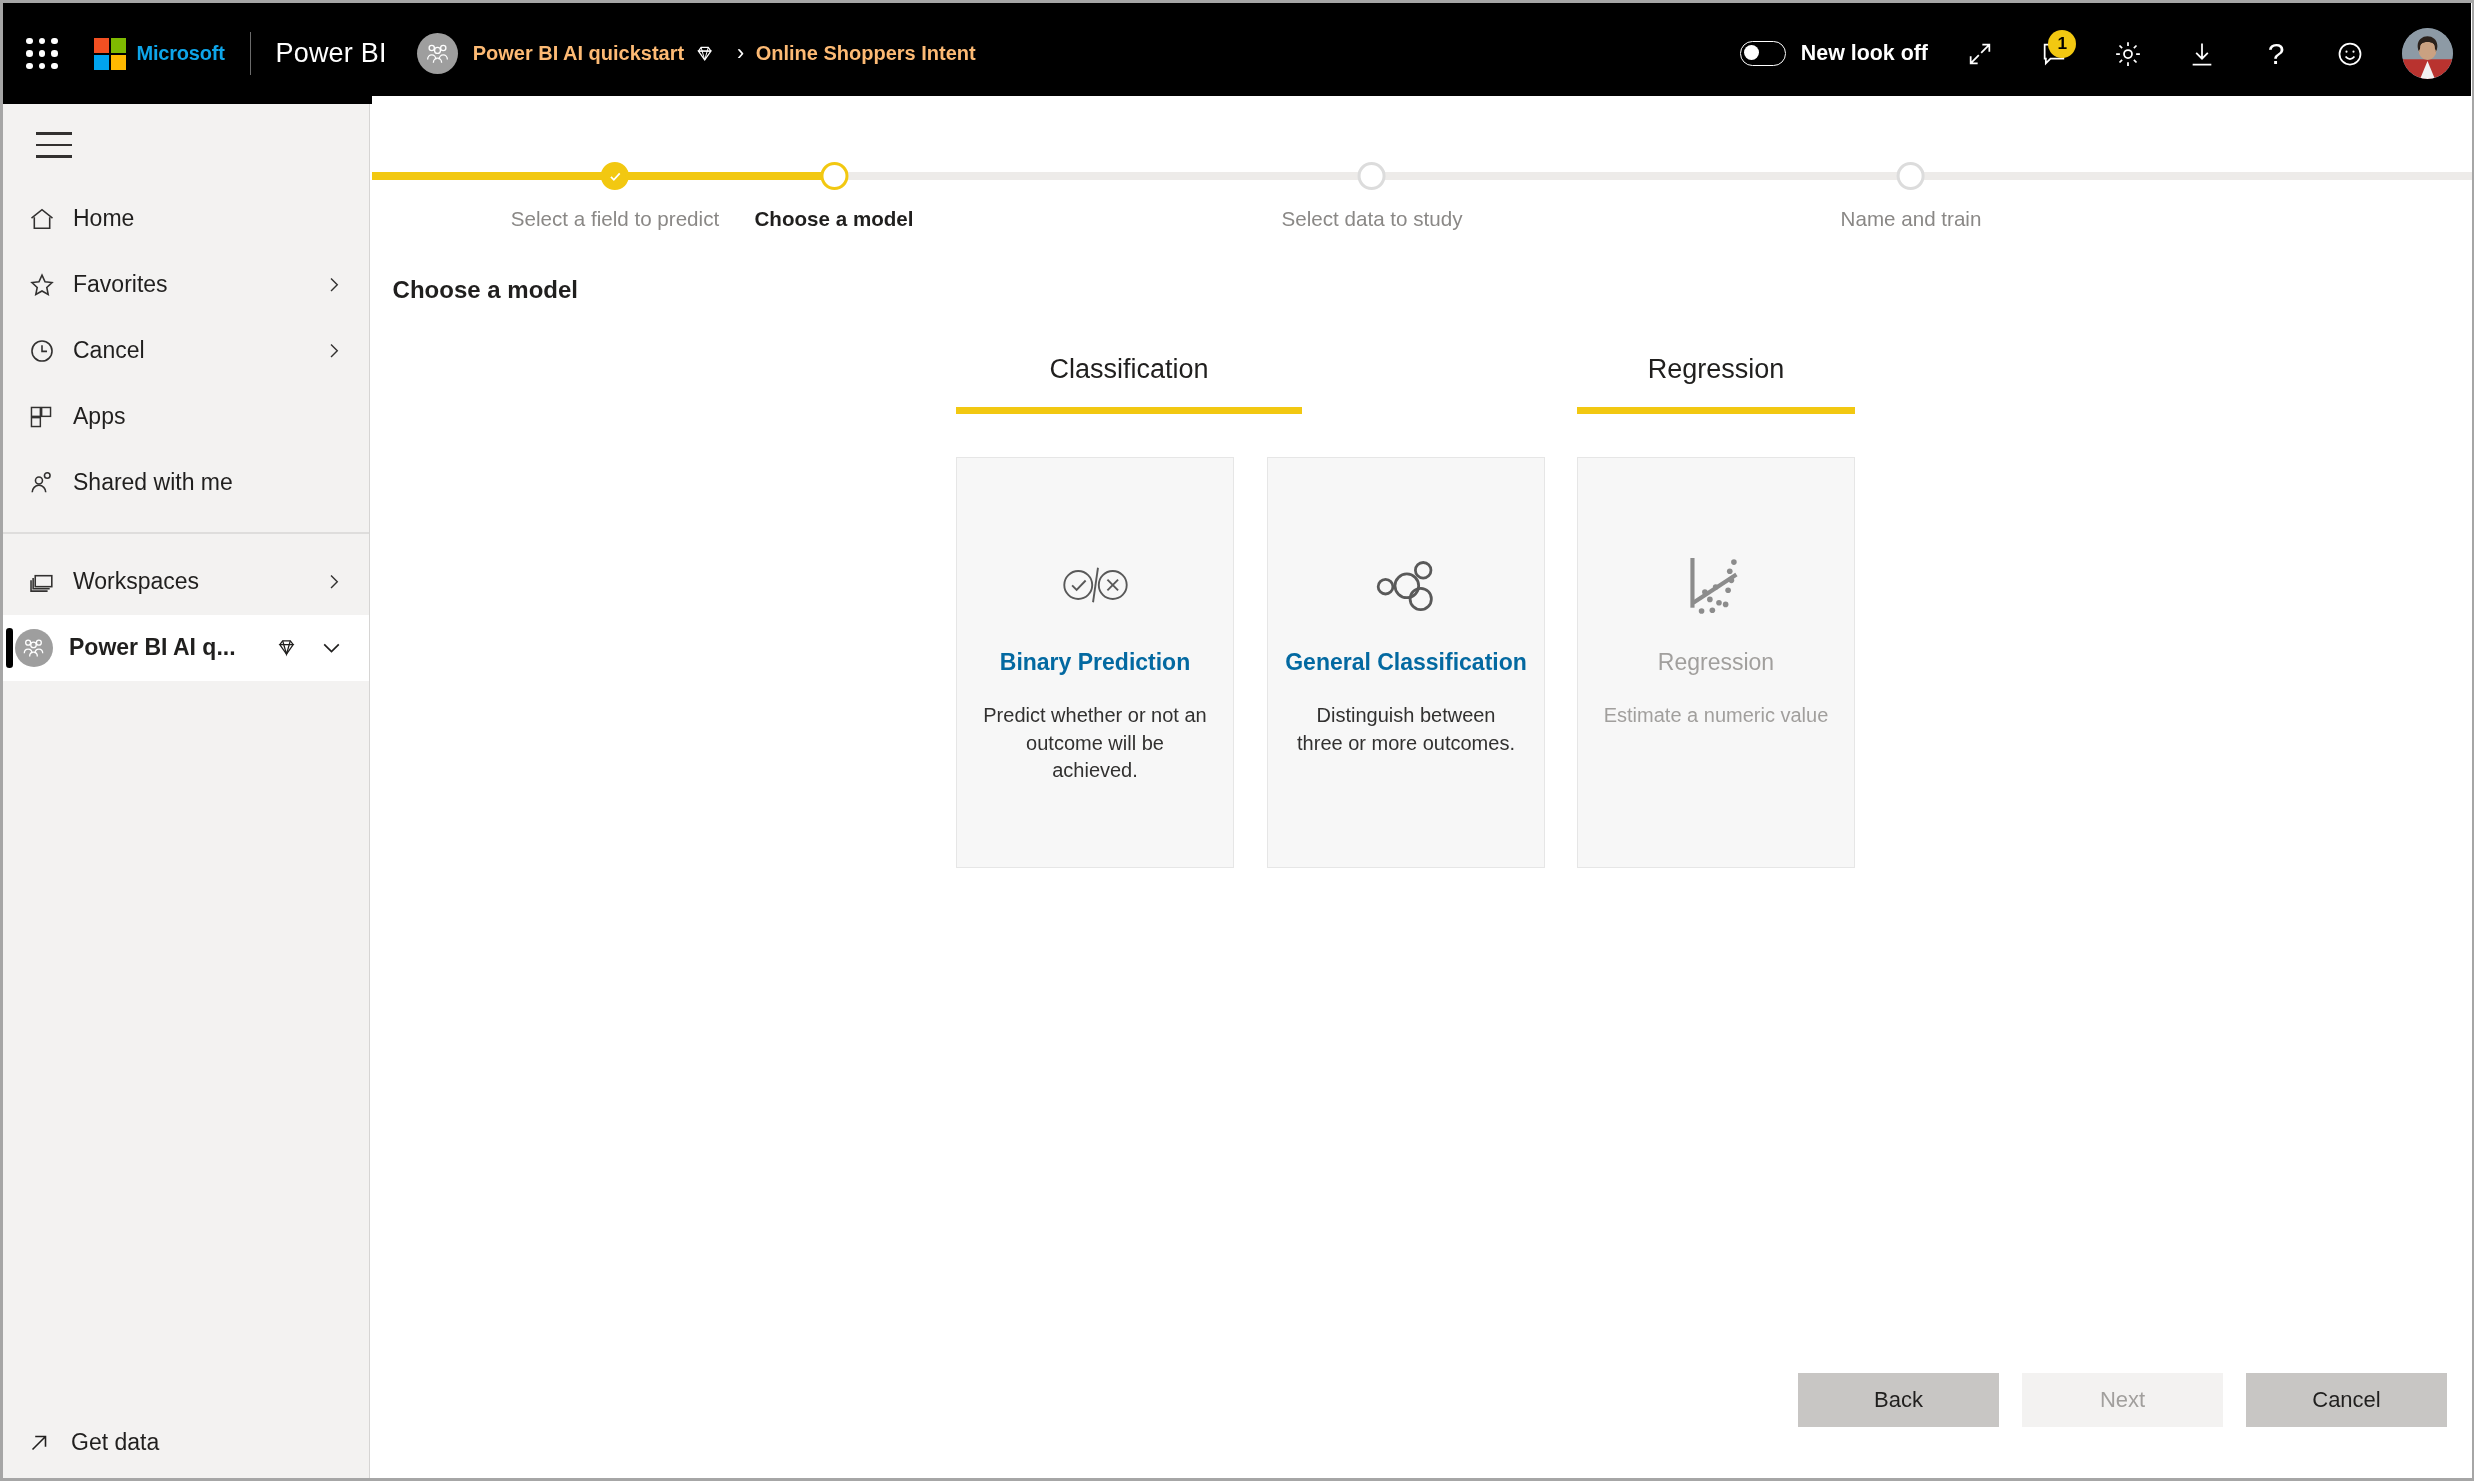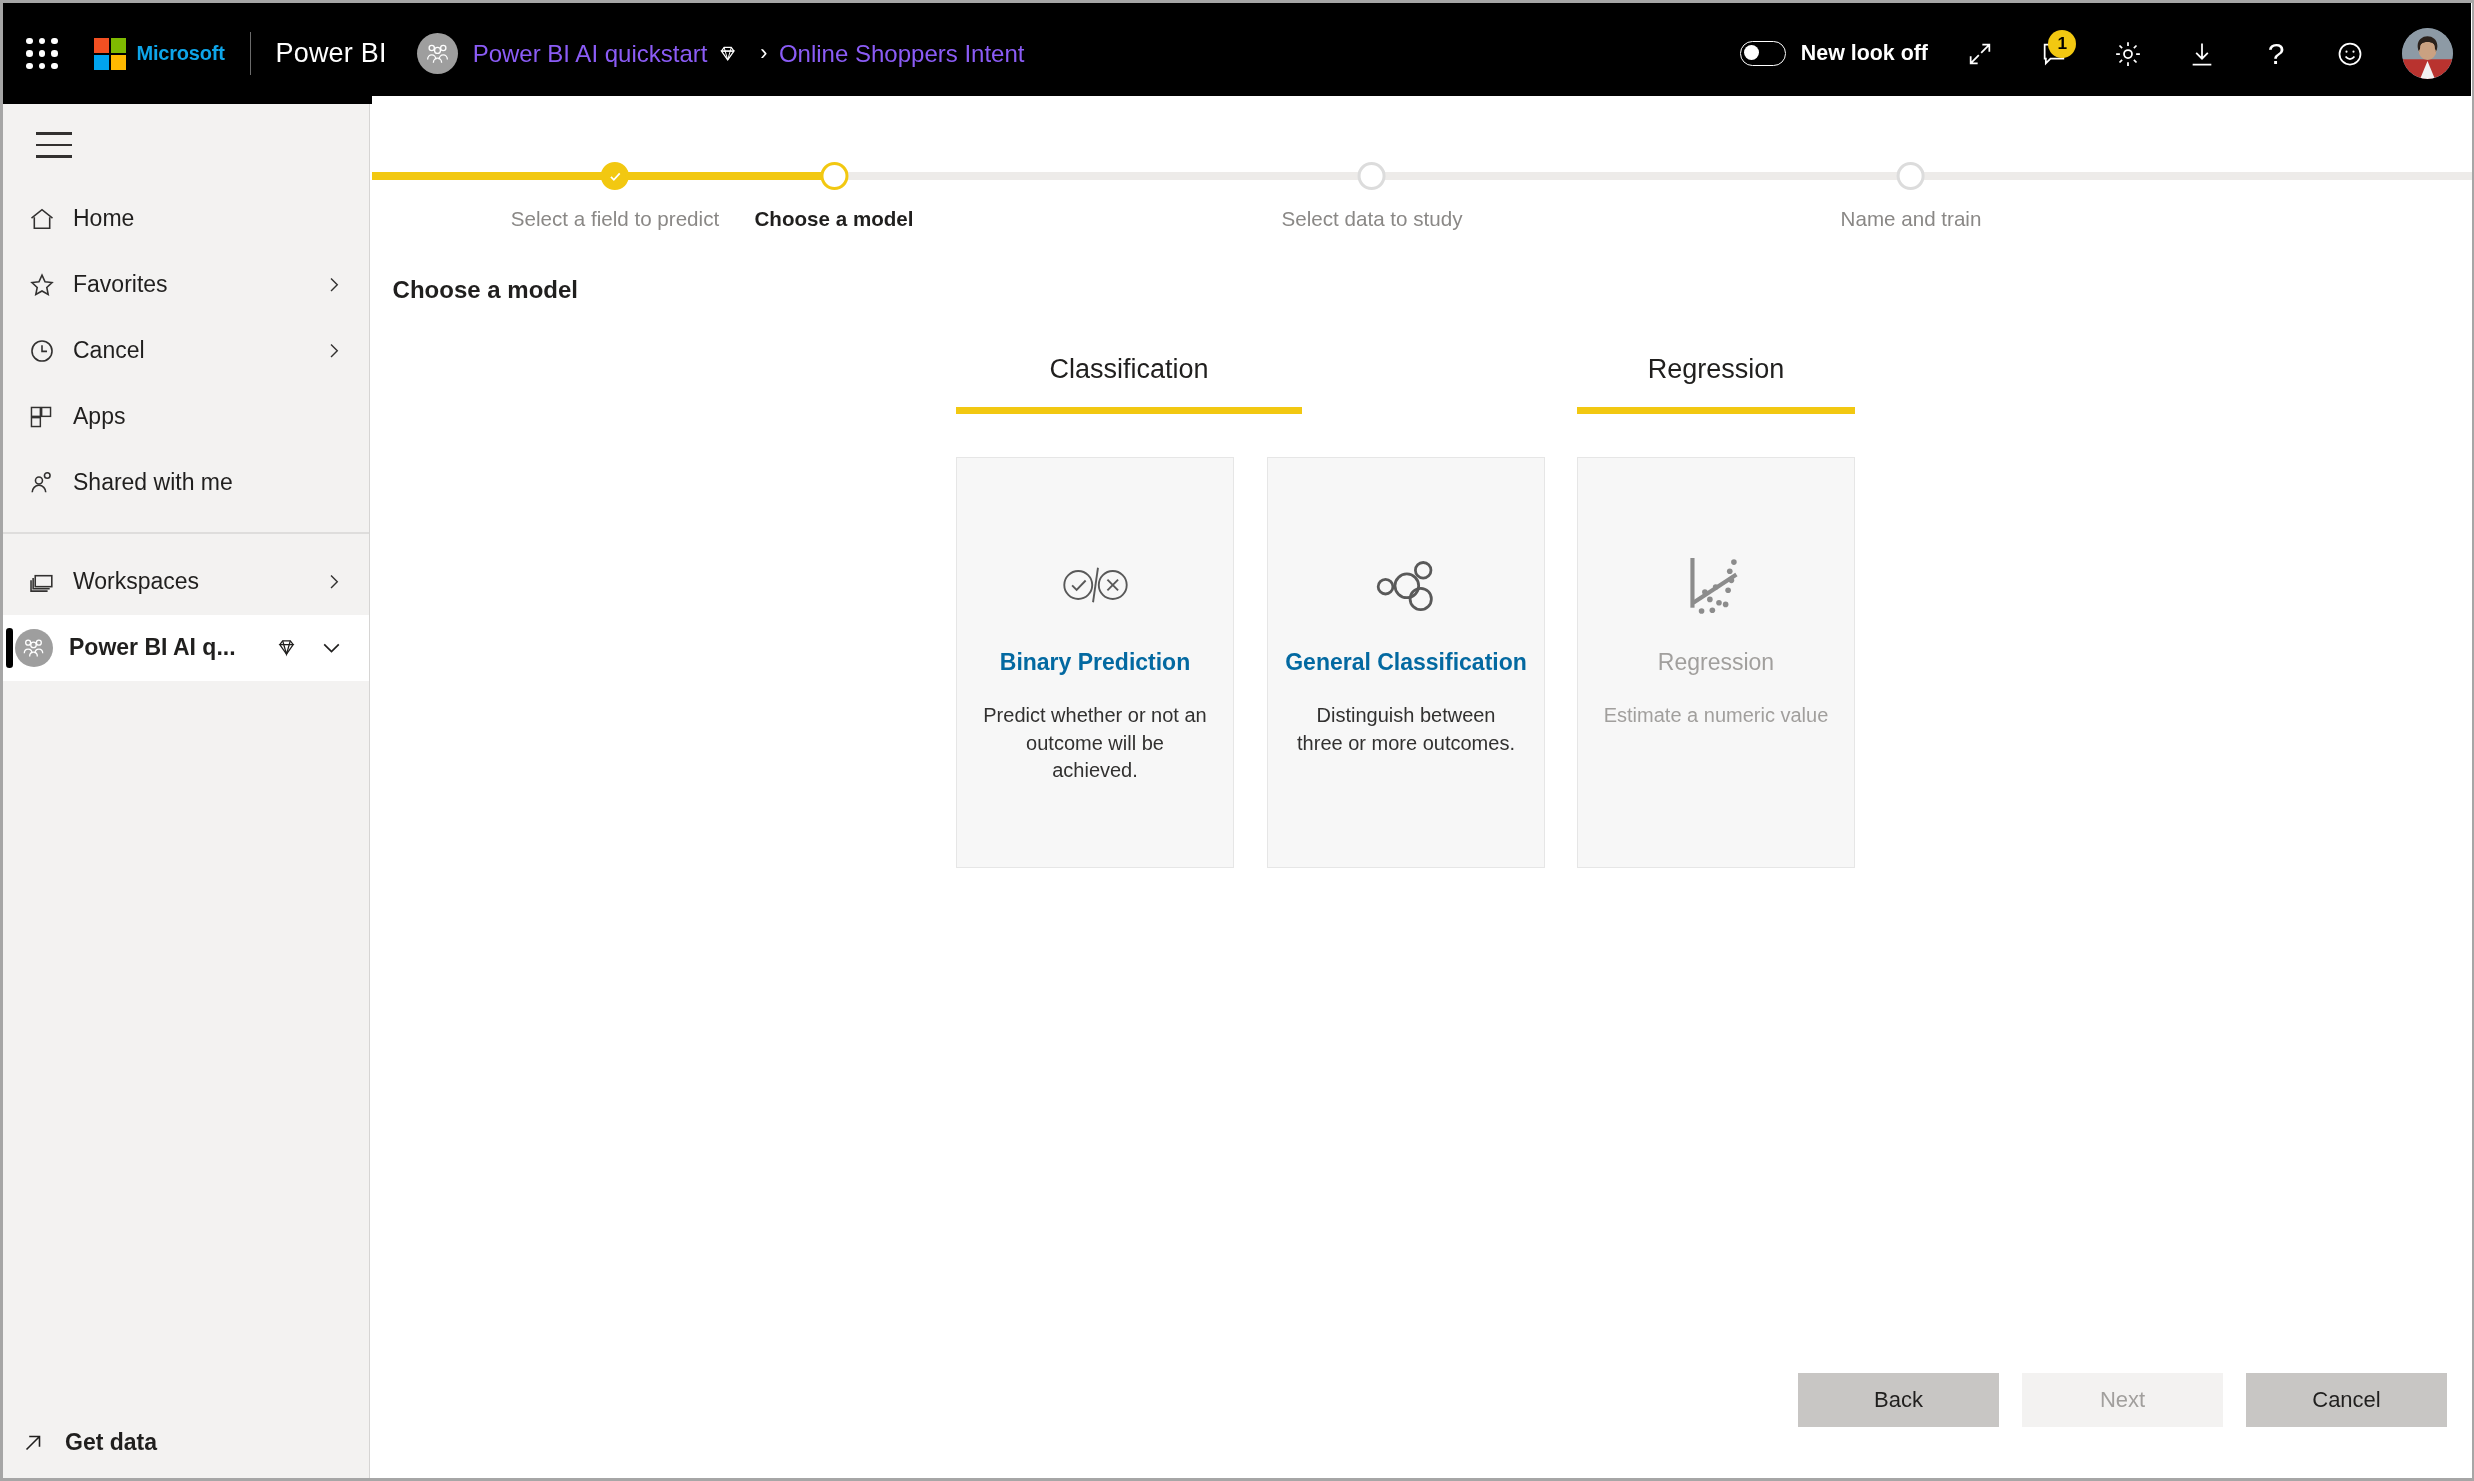--- a/index.html
+++ b/index.html
@@ -55,21 +55,21 @@
     width: 0.8px; height: 43px; background: #6b6b6b; margin: 0 25px;
   }
   .pbi-name { color: #ffffff; font-size: 27px; font-weight: 300; letter-spacing: 0.2px; cursor: pointer; }
 
   .breadcrumb { display: flex; align-items: center; margin-left: 30px; }
   .ws-avatar {
     width: 41px; height: 41px; border-radius: 50%;
     background: #9e9e9e; display: flex; align-items: center; justify-content: center;
     margin-right: 15px;
   }
-  .crumb-link { color: #8b5cf6; font-size: 24px; font-weight: 400; cursor: pointer; }
+  .crumb-link { color: #fdba74; font-size: 20px; font-weight: 700; cursor: pointer; }
   .gem-icon { margin: 0 10px; display: inline-flex; align-items: center; }
   .crumb-sep { color: #ffffff; font-size: 21.4px; margin: 0 11.5px; font-weight: 300; }
 
   .topbar-right {
     position: absolute; right: 0; top: 0; height: 101px;
     display: flex; align-items: center; padding-right: 18px;
   }
   .toggle-wrap { display: flex; align-items: center; cursor: pointer; margin-right: 15px; }
   .toggle {
     width: 46px; height: 25px; border: 1.6px solid #ffffff; border-radius: 12.4px;
@@ -129,23 +129,22 @@
     position: absolute; left: 3.3px; top: 13px; width: 6.6px; height: 40px; background: #000000; border-radius: 3.3px;
   }
   .ws-item-avatar {
     width: 38px; height: 38px; border-radius: 50%; background: #9e9e9e;
     display: flex; align-items: center; justify-content: center; margin-left: 11.5px; margin-right: 16.5px;
   }
   .ws-item-label { font-size: 23px; color: #201f1e; font-weight: 600; flex: 1; }
 
   .getdata {
     position: absolute; left: 0; bottom: 0; width: 100%;
-    height: 71px; display: flex; align-items: center; padding-left: 17px; cursor: pointer;
+    height: 71px; display: flex; align-items: center; padding-left: 23px; cursor: pointer;
     border-top: 0;
-    font-weight: bold;
   }
   .getdata .nav-ico { width: 45px; }
   .getdata .nav-label { font-size: 23px; }
 
   
   .main {
     position: absolute; left: 369px; top: 93px;
     width: 2100px; height: 1374px; background: #ffffff;
   }
 

